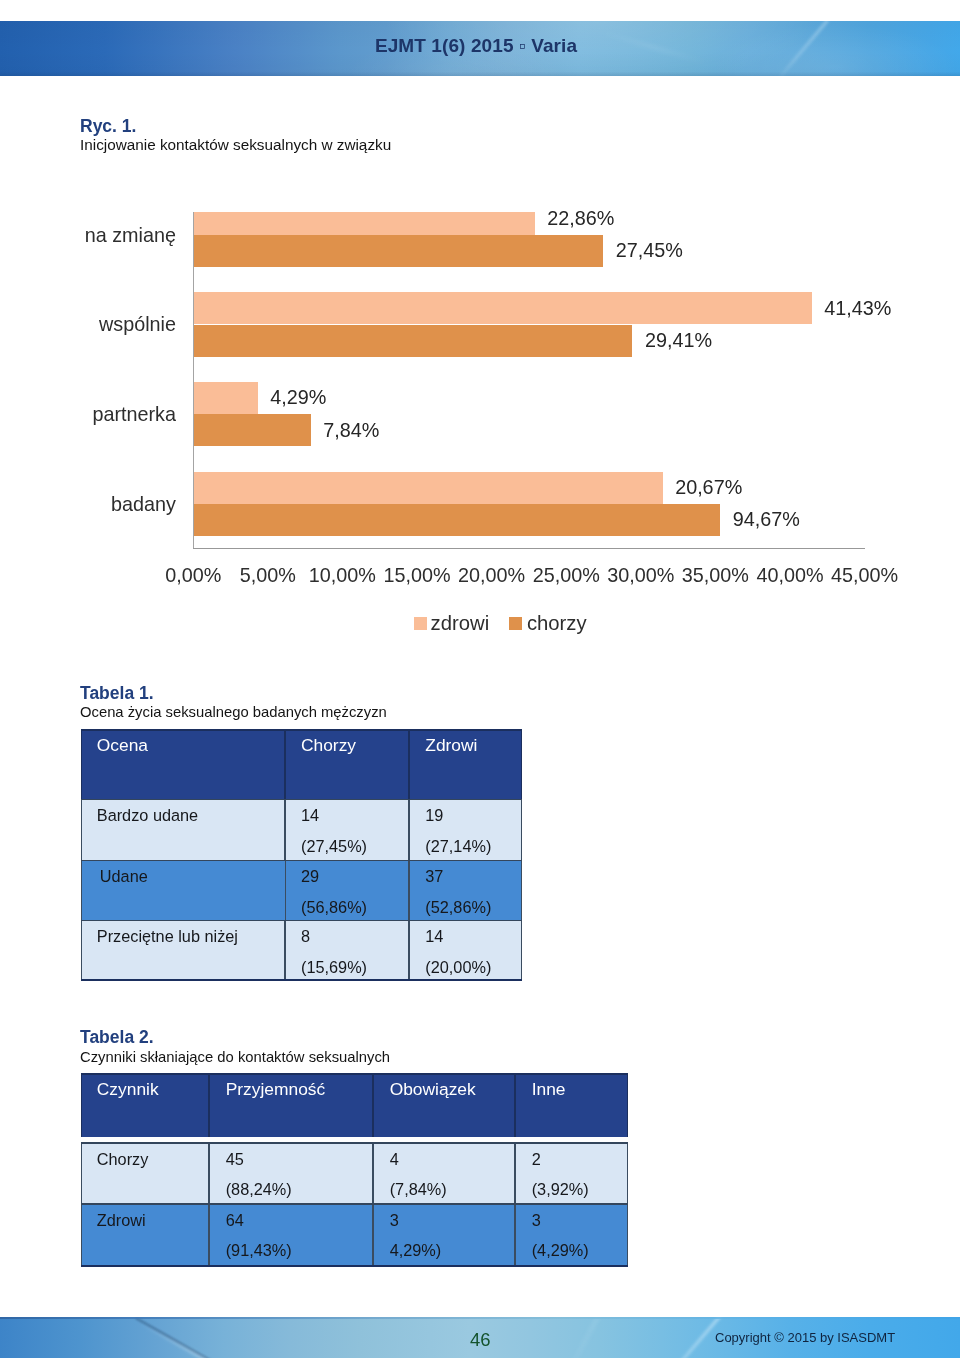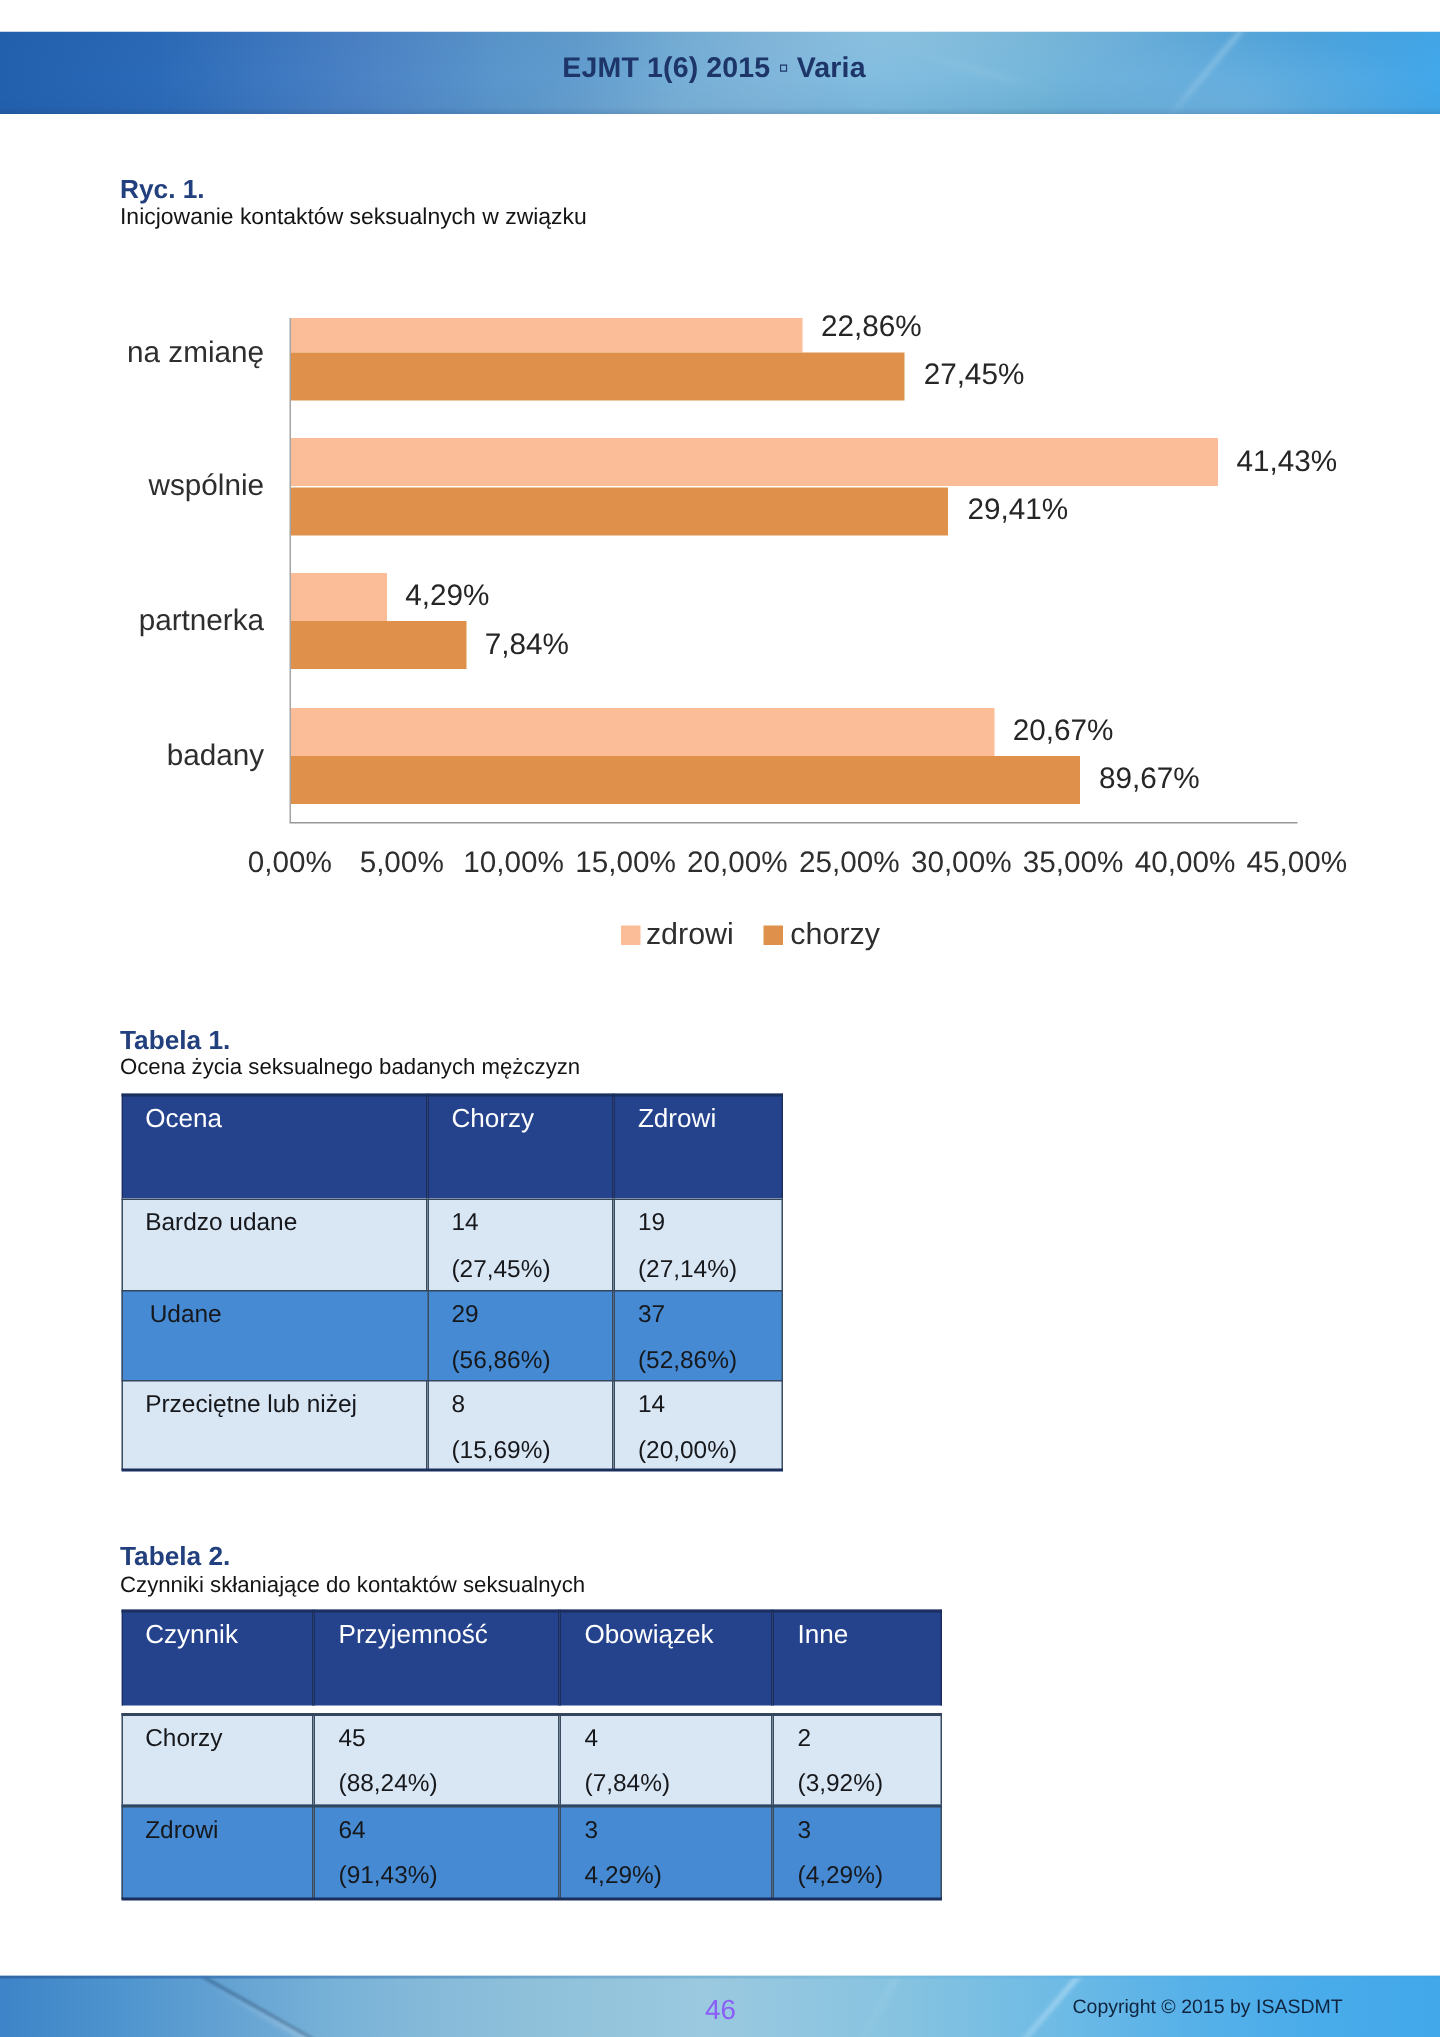--- a/index.html
+++ b/index.html
@@ -47,21 +47,21 @@
     background:linear-gradient(90deg,rgba(235,247,255,.24),rgba(240,250,255,.42));
     transform:rotate(33deg);transform-origin:left top;filter:blur(1.8px);}
   .ftr-trail3{position:absolute;left:723px;top:-2px;width:84px;height:3px;
     background:linear-gradient(90deg,rgba(236,248,255,.50),rgba(232,246,255,.35) 60%,rgba(230,245,255,.18));
     transform:rotate(130.5deg);transform-origin:left top;filter:blur(1.4px);}
   .ftr-trail4{position:absolute;left:600px;top:-2px;width:70px;height:2px;
     background:linear-gradient(90deg,rgba(236,248,255,.22),rgba(236,248,255,.05));
     transform:rotate(118deg);transform-origin:left top;filter:blur(2.2px);}
   .ftr-dark{position:absolute;left:0;top:0;width:960px;height:2px;
     background:linear-gradient(90deg,#2d5f9c,#3b74b4 14%,#6fa5cc 40%,#81bcd8 58%,#58b0e6 80%,#3fa3e6);opacity:.8;}
-  .pg-num{position:absolute;left:470px;top:1308px;color:#8b5cf6;font-size:18.5px;}
+  .pg-num{position:absolute;left:470px;top:1308px;color:#14532d;font-size:18.5px;}
   .copyright{position:absolute;left:715px;top:1309px;color:#10243f;font-size:13px;}
 
   
   .ryc-label{position:absolute;left:80px;top:95px;color:#22407e;font-size:17.5px;font-weight:bold;white-space:nowrap;}
   .ryc-cap{position:absolute;left:80px;top:115px;color:#141414;font-size:15.3px;white-space:nowrap;}
 
   
   .chart{position:absolute;left:0;top:0;width:960px;height:640px;}
   .plotclip{position:absolute;left:190px;top:190.5px;width:700px;height:337px;overflow:hidden;}
   .cat-label{position:absolute;color:#2e2e2e;font-size:19.8px;text-align:right;white-space:nowrap;}
@@ -120,21 +120,21 @@
       <div class="val-label" style="left: 547.271px; top: 186px;">22,86%</div>
       <div class="val-label" style="left: 615.754px; top: 218.3px;">27,45%</div>
       <div class="cat-label" style="right: 784px; top: 292.2px;">wspólnie</div>
       <div class="val-label" style="left: 824.336px; top: 275.7px;">41,43%</div>
       <div class="val-label" style="left: 644.997px; top: 308px;">29,41%</div>
       <div class="cat-label" style="right: 784px; top: 381.9px;">partnerka</div>
       <div class="val-label" style="left: 270.207px; top: 365.4px;">4,29%</div>
       <div class="val-label" style="left: 323.173px; top: 397.7px;">7,84%</div>
       <div class="cat-label" style="right: 784px; top: 471.6px;">badany</div>
       <div class="val-label" style="left: 675.136px; top: 455.1px;">20,67%</div>
-      <div class="val-label" style="left: 732.727px; top: 487.4px;">89,67%</div>
+      <div class="val-label" style="left: 732.727px; top: 487.4px;">94,67%</div>
       <div class="axis-v" style="left: 192.7px; top: 190.5px; height: 336.5px;"></div>
       <div class="axis-h" style="left: 192.7px; top: 527px; width: 672.4px;"></div>
       <div class="xtick" style="left: 143.2px; top: 542.5px; width: 100px;">0,00%</div>
       <div class="xtick" style="left: 217.8px; top: 542.5px; width: 100px;">5,00%</div>
       <div class="xtick" style="left: 292.4px; top: 542.5px; width: 100px;">10,00%</div>
       <div class="xtick" style="left: 367px; top: 542.5px; width: 100px;">15,00%</div>
       <div class="xtick" style="left: 441.6px; top: 542.5px; width: 100px;">20,00%</div>
       <div class="xtick" style="left: 516.2px; top: 542.5px; width: 100px;">25,00%</div>
       <div class="xtick" style="left: 590.8px; top: 542.5px; width: 100px;">30,00%</div>
       <div class="xtick" style="left: 665.4px; top: 542.5px; width: 100px;">35,00%</div>

